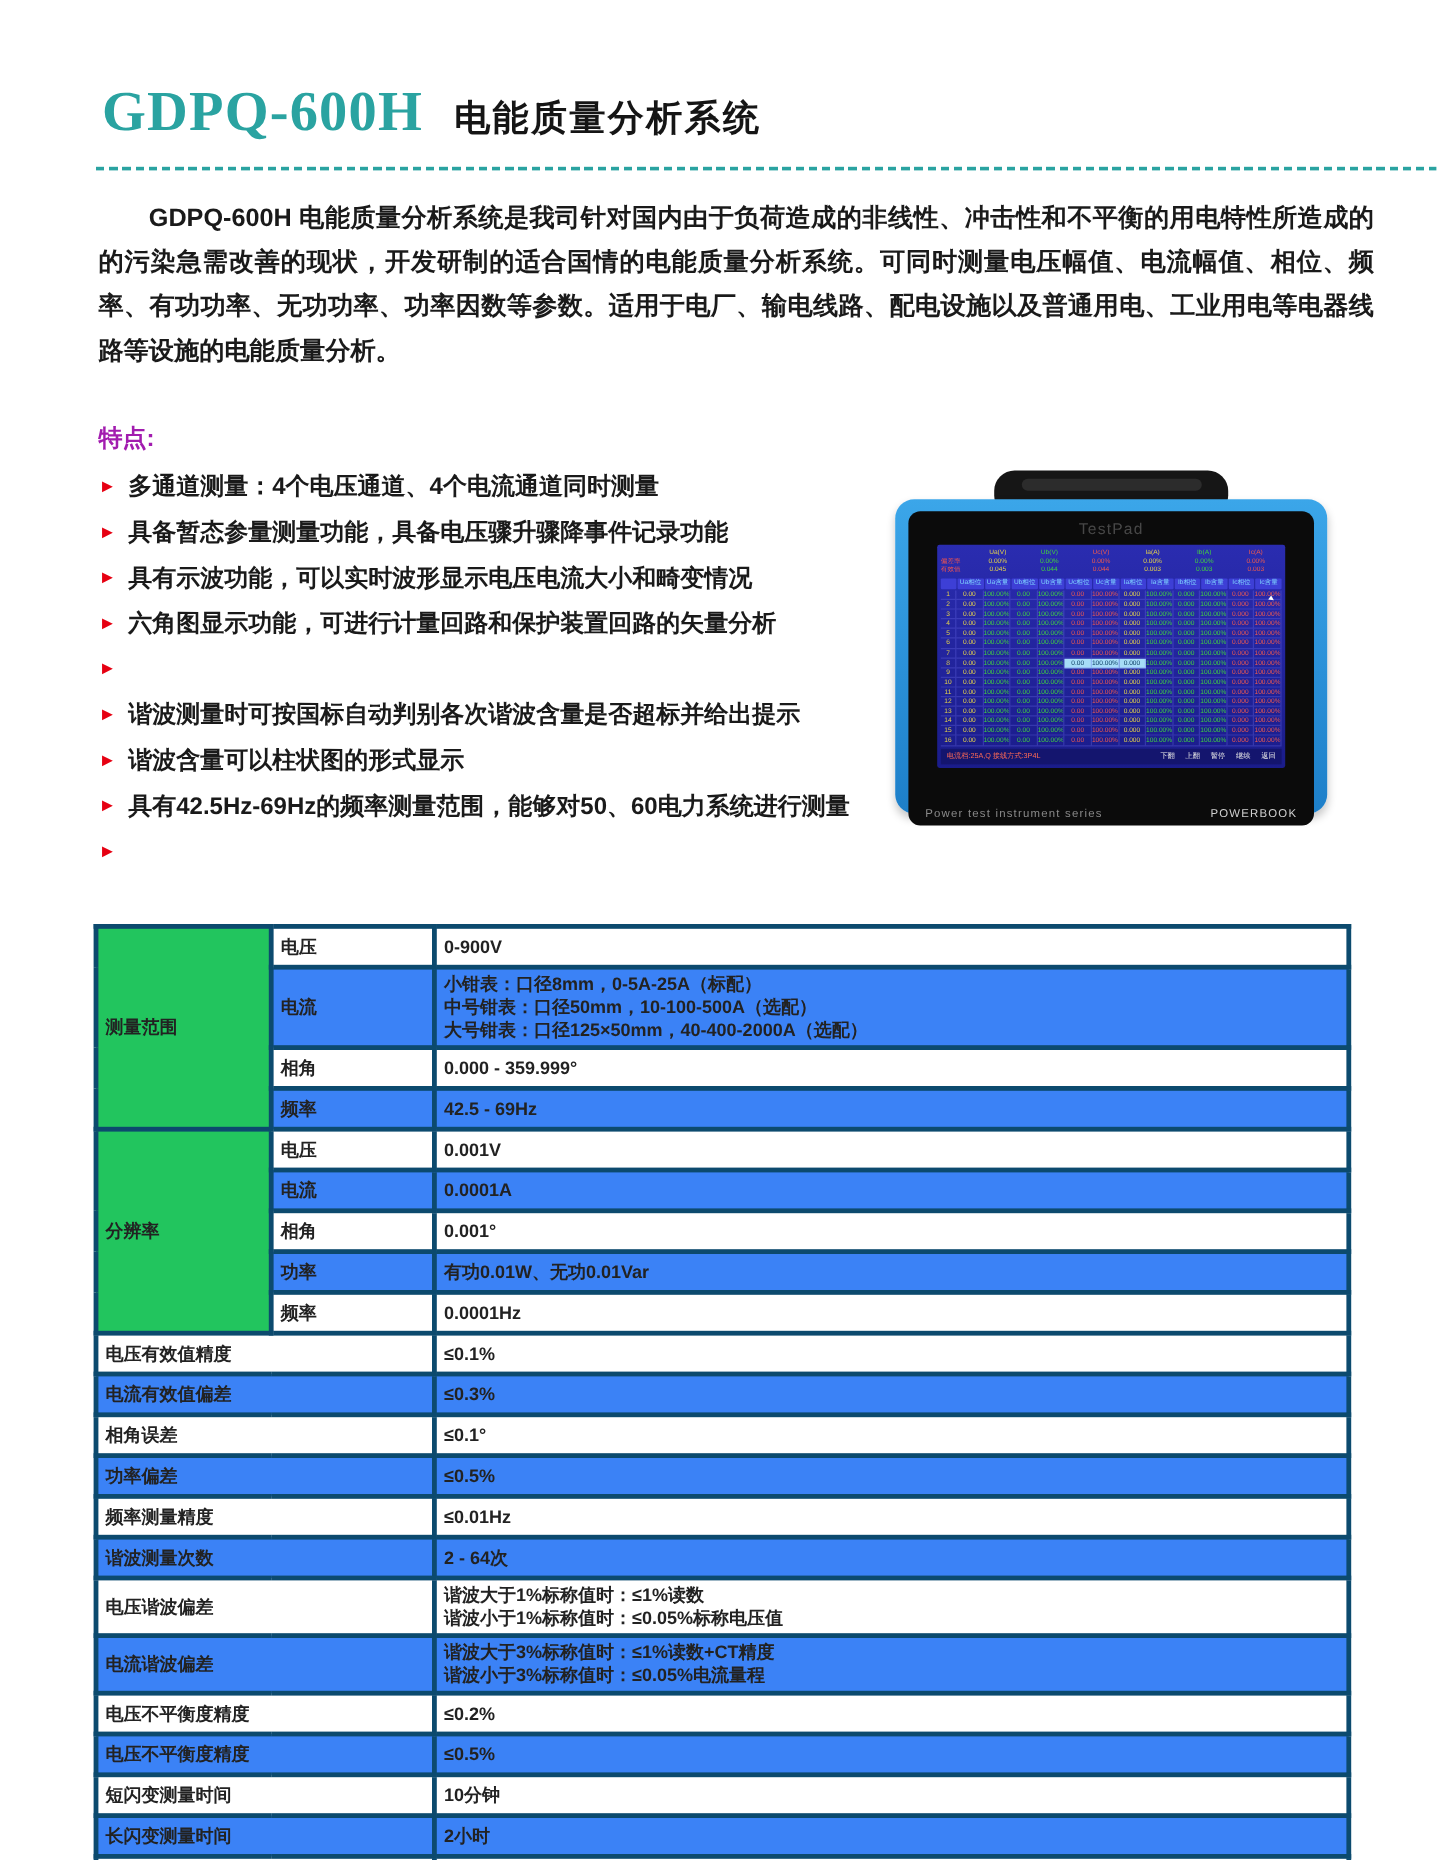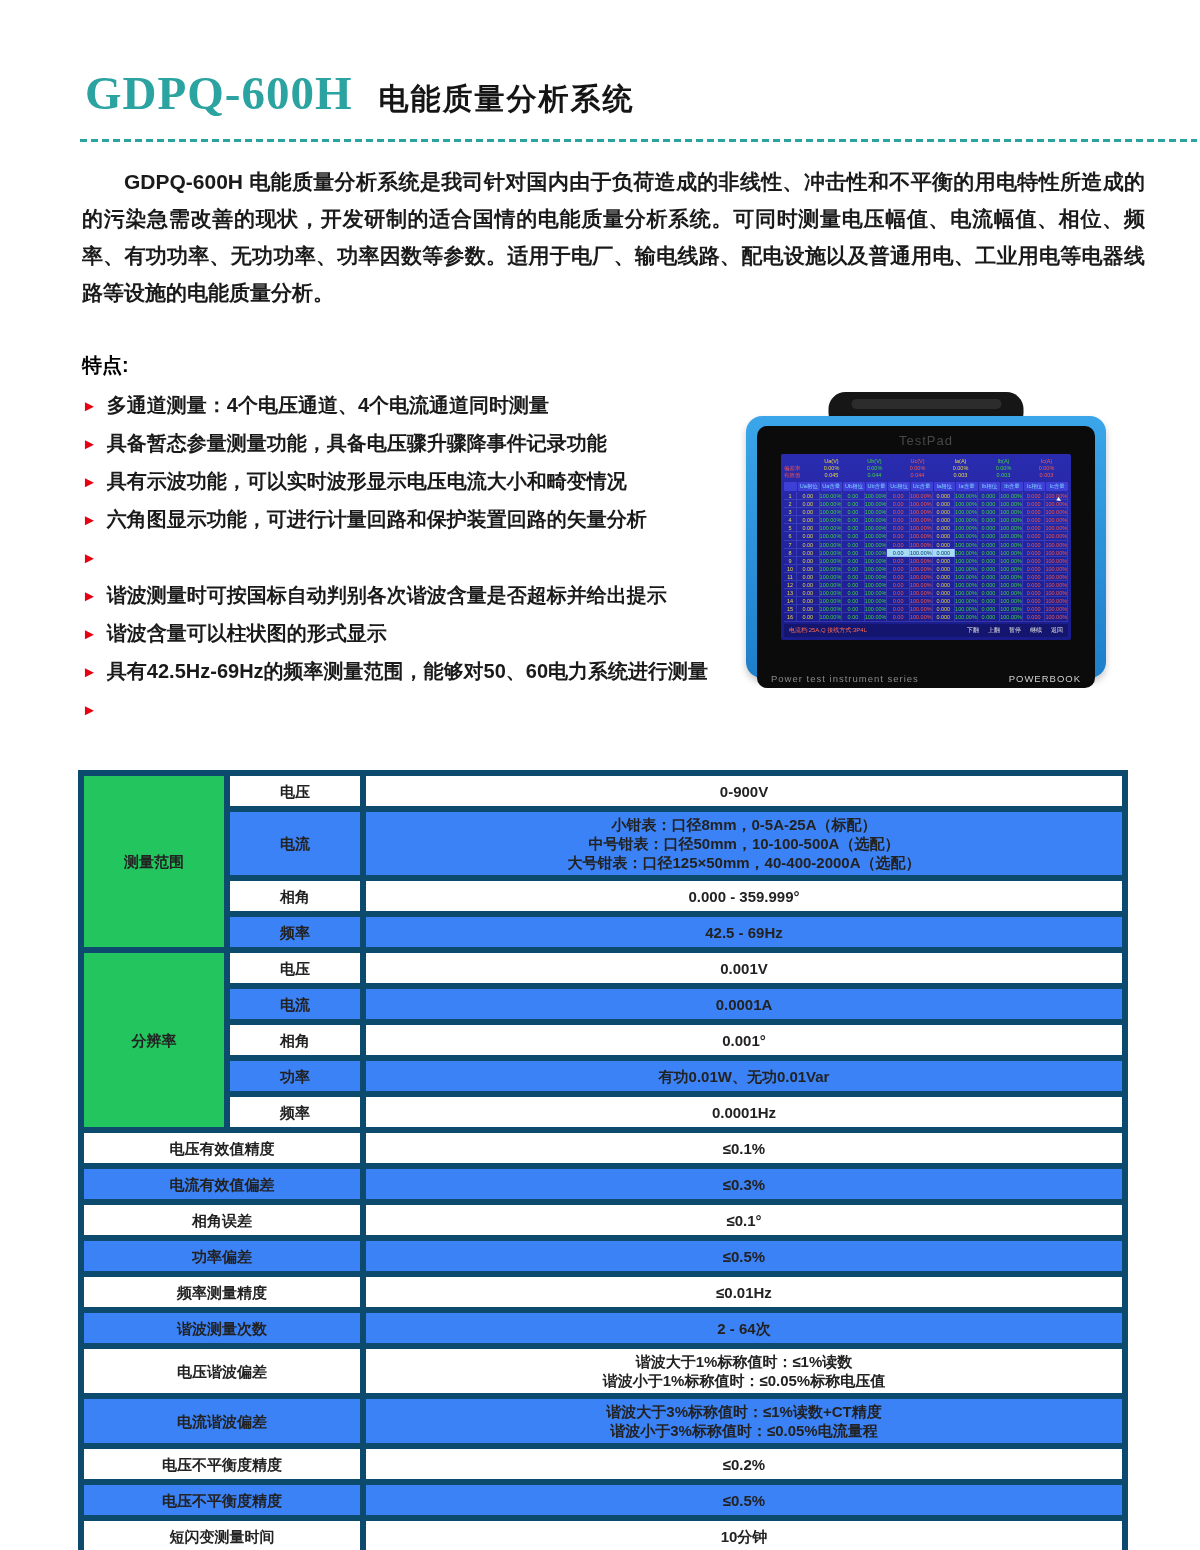--- a/index.html
+++ b/index.html
@@ -12,21 +12,21 @@
          font-size:47px;color:#2aa3a1;letter-spacing:1px;line-height:1;}
   .subtitle{font-size:30px;font-weight:700;color:#151515;margin-left:26px;letter-spacing:2px;}
   .dashed-line{position:absolute;left:80px;top:139px;width:1117px;height:3px;
         background:repeating-linear-gradient(90deg,#2aa3a1 0 7px,transparent 7px 11px);}
 
   
   .intro{position:absolute;left:82px;top:163px;width:1063px;font-size:21px;line-height:37px;
          font-weight:600;text-align:justify;text-indent:2em;color:#1a1a1a;}
 
   
-  .feat-head{position:absolute;left:82px;top:352px;font-size:20px;font-weight:700;color:#000000;}
+  .feat-head{position:absolute;left:82px;top:352px;font-size:20px;font-weight:700;color:#a21caf;}
   .features{position:absolute;left:82px;top:386px;width:640px;}
   .feature{display:flex;align-items:center;height:38px;font-size:20px;font-weight:600;color:#1a1a1a;white-space:nowrap;}
   .tri{color:#e60012;font-size:15px;margin-right:10px;flex:0 0 auto;line-height:1;}
 
   
   .device{position:absolute;left:746px;top:392px;width:360px;height:296px;}
   .handle{position:absolute;left:50%;transform:translateX(-50%);top:0;width:195px;height:38px;
           background:#161616;border-radius:17px;}
   .handle-grip{position:absolute;left:50%;transform:translateX(-50%);top:7px;width:150px;height:10px;
           background:#2c2c2c;border-radius:5px;}
@@ -57,22 +57,22 @@
   .menu{display:flex;gap:9px;}
   .menu span{color:#e8e8e8;font-size:6px;white-space:nowrap;}
   .strip{position:absolute;left:14px;right:14px;bottom:4px;display:flex;justify-content:space-between;
          align-items:center;font-size:9.5px;}
   .strip .series{color:#8a8a8a;letter-spacing:1px;}
   .strip .pbook{color:#cfcfcf;letter-spacing:1px;}
 
   
   .spec-wrap{position:absolute;left:78px;top:770px;}
   table.spec{border-collapse:collapse;width:1044px;table-layout:fixed;}
-  table.spec td{border:6px solid #0c4a6e;font-size:15px;font-weight:600;color:#222;
-                text-align:center;vertical-align:middle;padding:3px 6px;line-height:19px;height:24px;}
+  table.spec td{border:4px solid #0c4a6e;font-size:15px;font-weight:600;color:#222;
+                text-align:left;vertical-align:middle;padding:3px 6px;line-height:19px;height:24px;}
   td.gcell{background:#22c55e;}
   td.shade{background:#3b82f6;}
 </style>
 </head>
 <body>
 
 <div class="page">
 
   <div class="title-row">
     <span class="model">GDPQ-600H</span>

